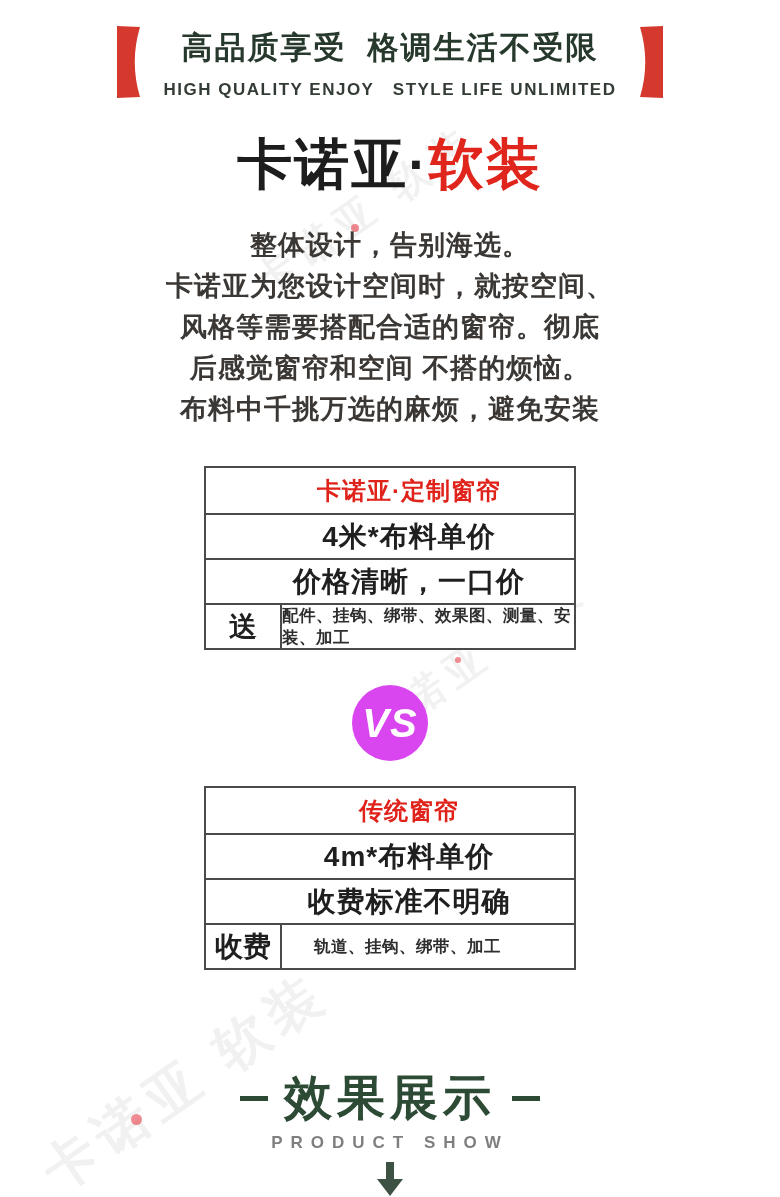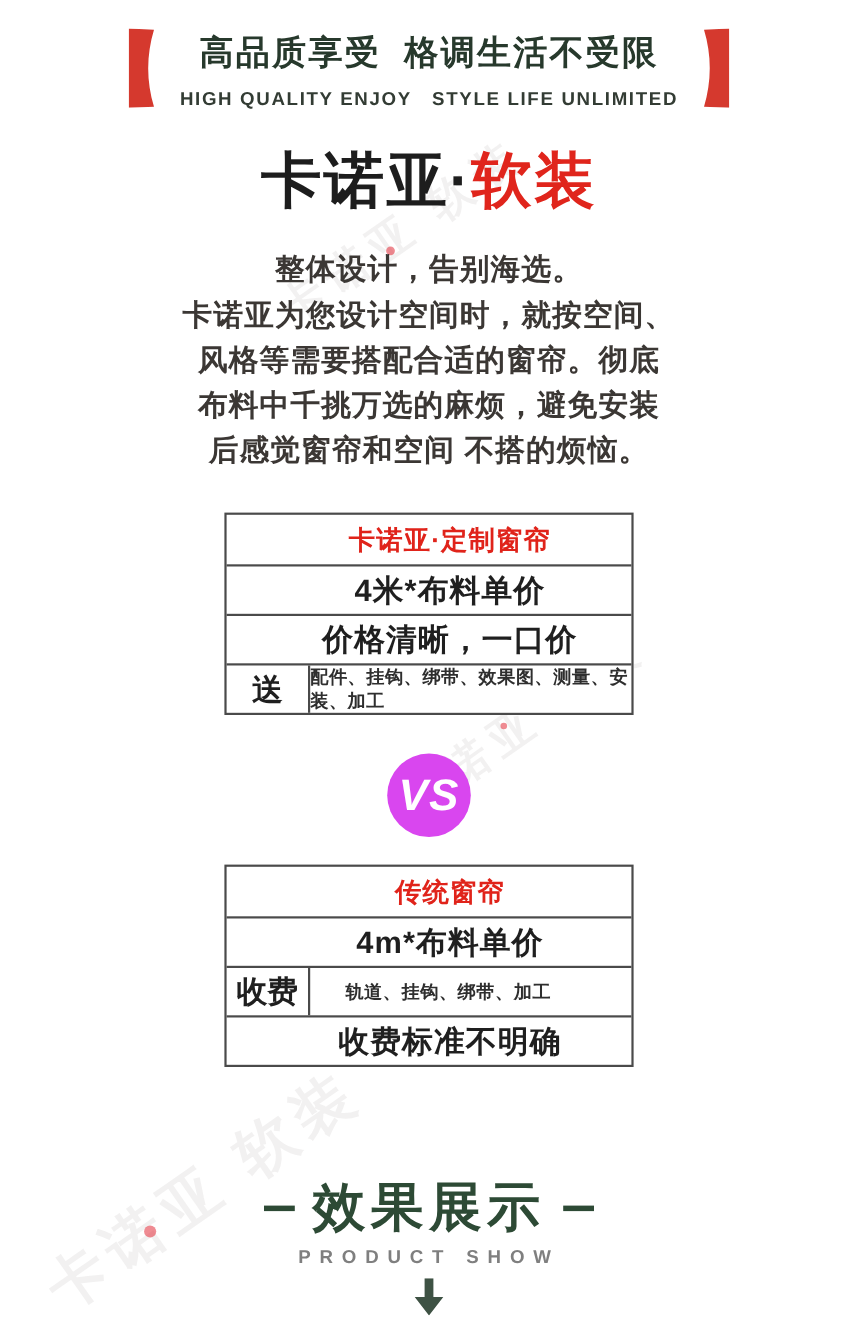--- a/index.html
+++ b/index.html
@@ -88,44 +88,44 @@
   </div>
 
   <div class="brand-title">
     <span>卡诺亚·</span><span class="red">软装</span>
   </div>
 
   <div class="intro">
     <div>整体设计，告别海选。</div>
     <div>卡诺亚为您设计空间时，就按空间、</div>
     <div>风格等需要搭配合适的窗帘。彻底</div>
+    <div>后感觉窗帘和空间 不搭的烦恼。</div>
     <div>布料中千挑万选的麻烦，避免安装</div>
-    <div>后感觉窗帘和空间 不搭的烦恼。</div>
   </div>
 
   <div class="price-table table-custom">
     <div class="prow row-title">卡诺亚·定制窗帘</div>
     <div class="prow row-big">4米*布料单价</div>
     <div class="prow row-big">价格清晰，一口价</div>
     <div class="prow row-split">
       <div class="cell-label">送</div>
       <div class="cell-value">配件、挂钩、绑带、效果图、测量、安装、加工</div>
     </div>
   </div>
 
   <div class="vs">VS</div>
 
   <div class="price-table table-trad">
     <div class="prow row-title">传统窗帘</div>
     <div class="prow row-big">4m*布料单价</div>
+    <div class="prow row-big">收费标准不明确</div>
     <div class="prow row-split">
       <div class="cell-label">收费</div>
       <div class="cell-value">轨道、挂钩、绑带、加工</div>
     </div>
-    <div class="prow row-big">收费标准不明确</div>
   </div>
 
   <div class="footer-title">
     <span class="dash"></span>
     <span class="cn">效果展示</span>
     <span class="dash"></span>
   </div>
   <div class="footer-sub">PRODUCT SHOW</div>
   <div class="down-arrow">
     <svg width="28" height="34" viewBox="0 0 28 34">

